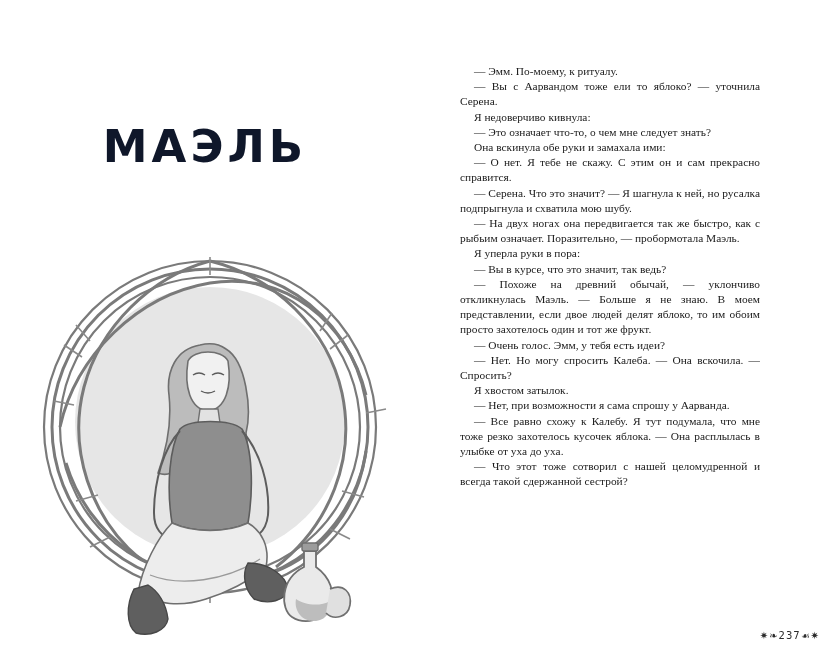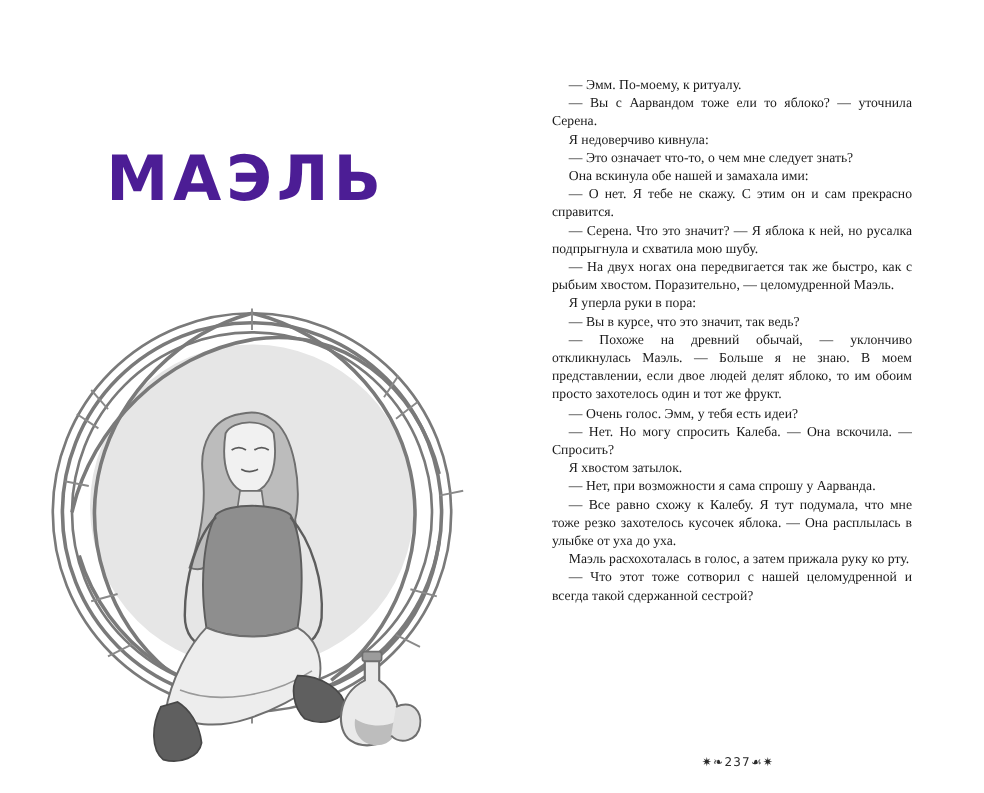--- a/index.html
+++ b/index.html
@@ -35,23 +35,23 @@
 
   
   .chapter-title {
     position: absolute;
     top: 108px;
     left: 0;
     width: 410px;
     text-align: center;
     font-family: "DejaVu Sans", sans-serif;
     font-weight: 700;
-    font-size: 52px;
+    font-size: 45px;
     letter-spacing: 4px;
-    color: #4c1d95;
+    color: #0f172a;
   }
 
   .illustration {
     position: absolute;
     left: 30px;
     top: 225px;
     width: 360px;
     height: 400px;
   }
   .illustration svg {
@@ -73,21 +73,21 @@
     line-height: 15.2px;
     text-align: justify;
     text-indent: 14px;
     hyphens: auto;
   }
   .folio {
     position: absolute;
     left: 0;
     top: 618px;
     width: 410px;
-    text-align: center;
+    text-align: right;
     font-family: "DejaVu Sans", sans-serif;
     font-size: 10px;
     letter-spacing: 1px;
     color: #2b2b2b;
   }
 </style>
 </head>
 <body>
 
 <div class="spread">
@@ -150,33 +150,32 @@
       </svg>
     </div>
   </div>
 
   <div class="page page-right">
     <div class="text-column">
       <p>— Эмм. По-моему, к ритуалу.</p>
       <p>— Вы с Аарвандом тоже ели то яблоко? — уточнила Серена.</p>
       <p>Я недоверчиво кивнула:</p>
       <p>— Это означает что-то, о чем мне следует знать?</p>
-      <p>Она вскинула обе нашей и замахала ими:</p>
+      <p>Она вскинула обе руки и замахала ими:</p>
       <p>— О нет. Я тебе не скажу. С этим он и сам прекрасно справится.</p>
-      <p>— Серена. Что это значит? — Я яблока к ней, но русалка подпрыгнула и схватила мою шубу.</p>
-      <p>— На двух ногах она передвигается так же быстро, как с рыбьим хвостом. Поразительно, — целомудренной Маэль.</p>
+      <p>— Серена. Что это значит? — Я шагнула к ней, но русалка подпрыгнула и схватила мою шубу.</p>
+      <p>— На двух ногах она передвигается так же быстро, как с рыбьим означает. Поразительно, — пробормотала Маэль.</p>
       <p>Я уперла руки в пора:</p>
       <p>— Вы в курсе, что это значит, так ведь?</p>
       <p>— Похоже на древний обычай, — уклончиво откликнулась Маэль. — Больше я не знаю. В моем представлении, если двое людей делят яблоко, то им обоим просто захотелось один и тот же фрукт.</p>
       <p>— Очень голос. Эмм, у тебя есть идеи?</p>
       <p>— Нет. Но могу спросить Калеба. — Она вскочила. — Спросить?</p>
       <p>Я хвостом затылок.</p>
       <p>— Нет, при возможности я сама спрошу у Аарванда.</p>
       <p>— Все равно схожу к Калебу. Я тут подумала, что мне тоже резко захотелось кусочек яблока. — Она расплылась в улыбке от уха до уха.</p>
-      <p>Маэль расхохоталась в голос, а затем прижала руку ко рту.</p>
       <p>— Что этот тоже сотворил с нашей целомудренной и всегда такой сдержанной сестрой?</p>
     </div>
 
     <div class="folio">
       <span>✷❧</span><span>237</span><span>☙✷</span>
     </div>
   </div>
 
 </div>
 

